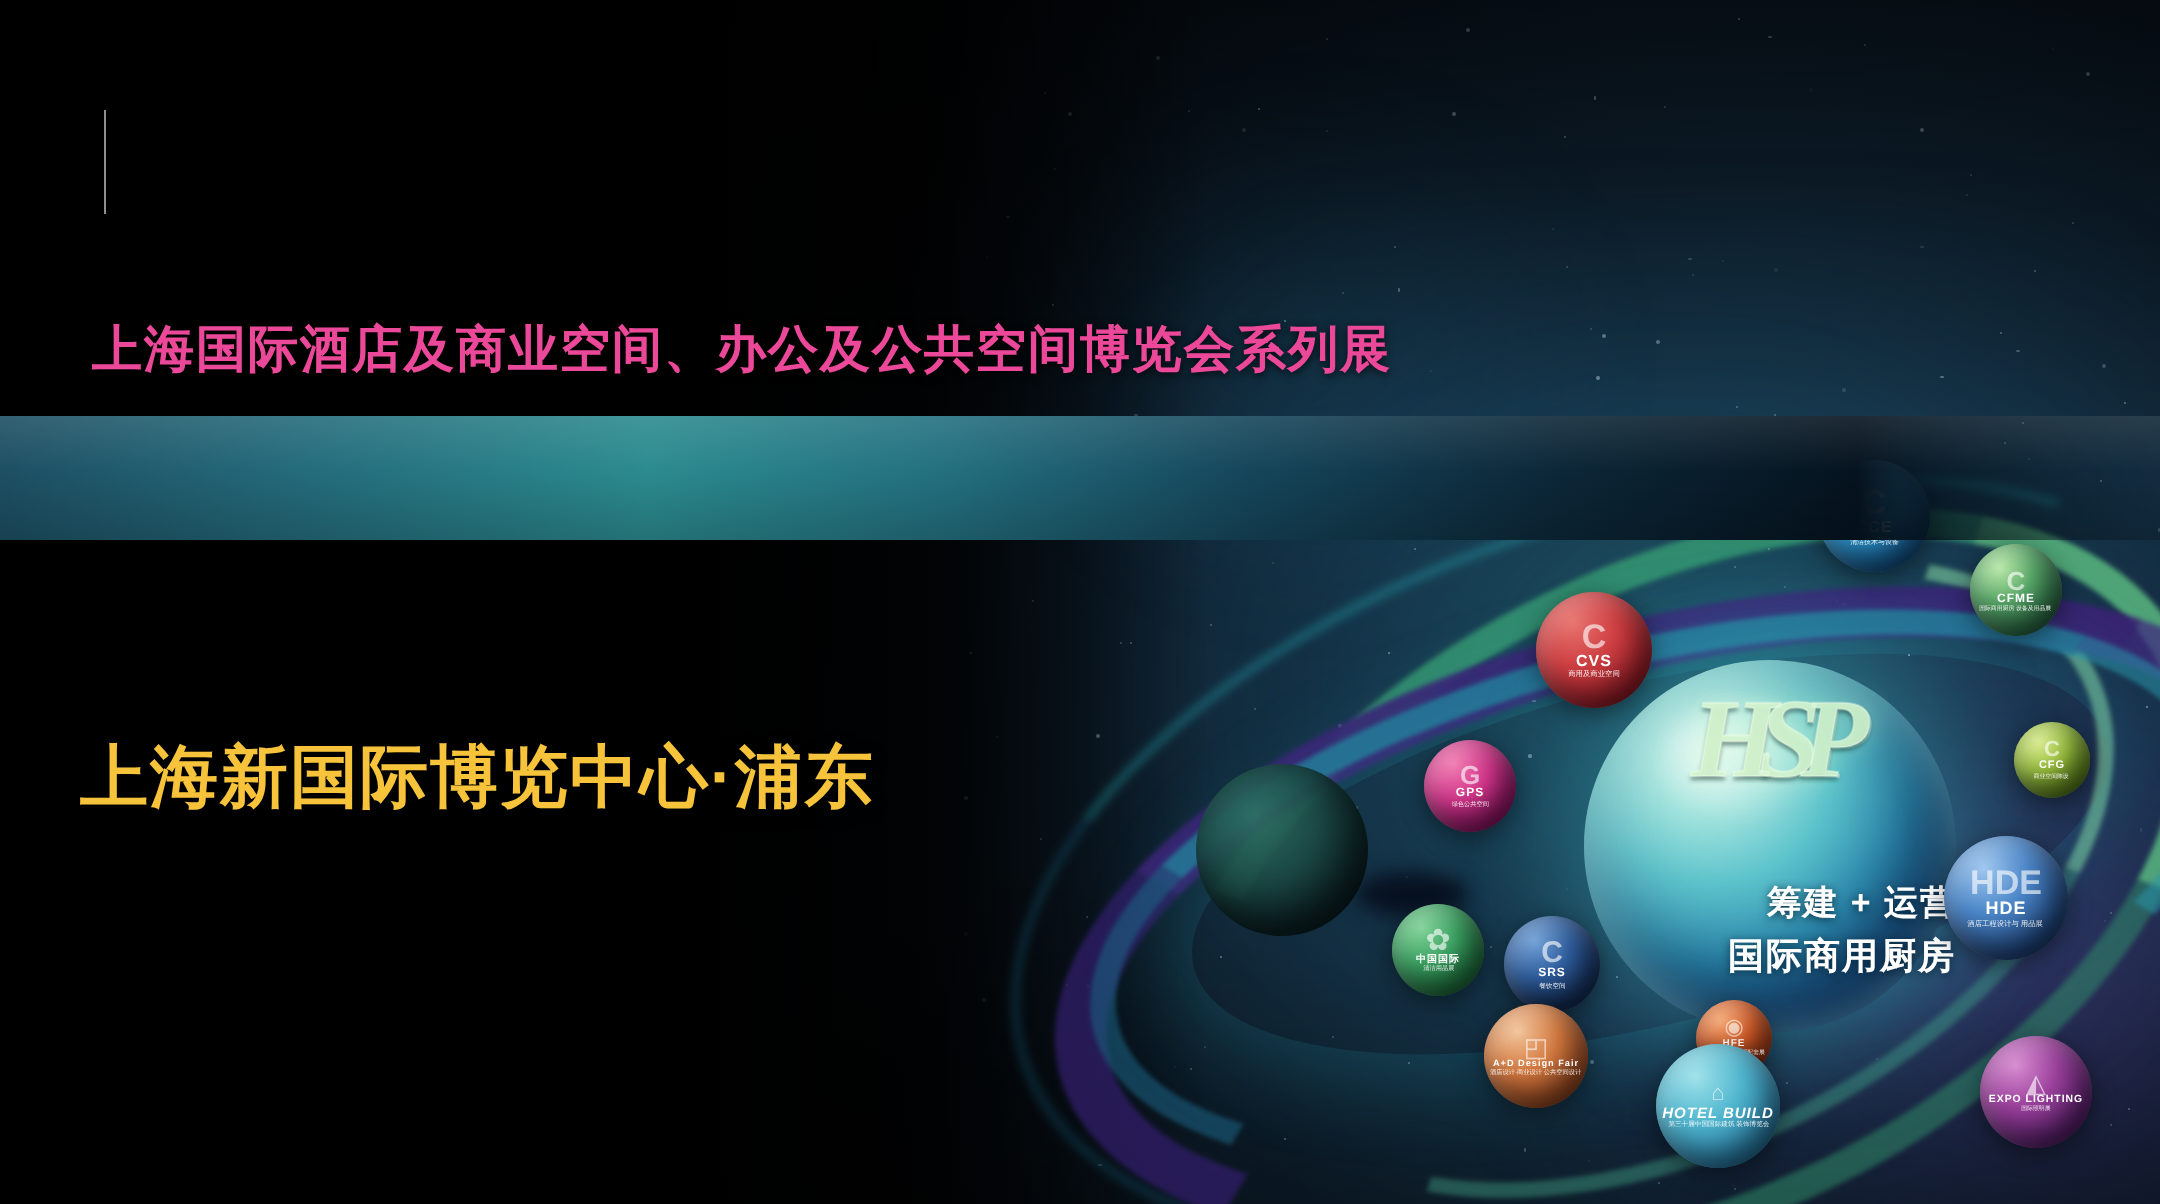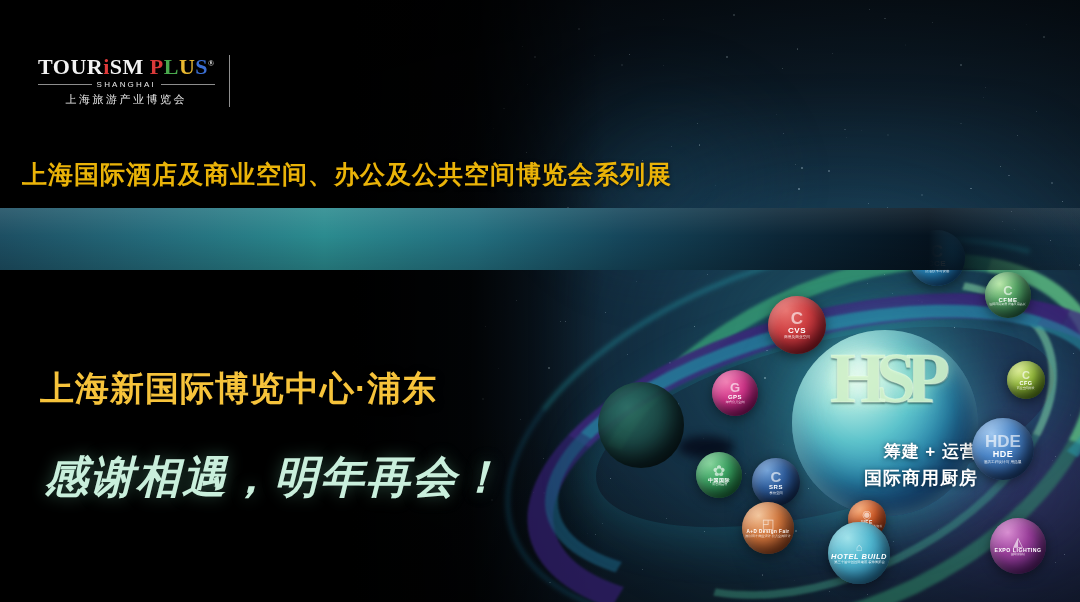--- a/index.html
+++ b/index.html
@@ -121,22 +121,22 @@
     filter:blur(4px);
   }
   .sphere-rim{
     position:absolute;inset:0;border-radius:50%;
     box-shadow:inset 0 0 20px 2px rgba(160,255,240,.28);
   }
   .monogram{
     position:absolute;left:0;right:0;top:12px;
     text-align:center;
     font-family:"Liberation Serif","DejaVu Serif",serif;
-    font-weight:700;
-    font-size:72px;line-height:1;
+    font-style:italic;font-weight:700;
+    font-size:56px;line-height:1;
     letter-spacing:-10px;
     color:rgba(214,245,206,.95);
     text-shadow:
       0 2px 2px rgba(10,50,40,.55),
       0 0 14px rgba(190,250,200,.55),
       1px 1px 0 rgba(255,255,255,.45);
     -webkit-text-stroke:1px rgba(240,255,235,.42);
     opacity:.92;
     pointer-events:none;
   }
@@ -285,22 +285,22 @@
     border-radius:50%;
     border:8px solid transparent;
     border-top-color:#2f7d9e;
     border-right-color:#3fb7c9;
     border-bottom-color:#1d6a8c;
     transform:rotate(32deg);
     z-index:1;opacity:.95;
   }
 
   .series-line{
-    position:absolute;left:22px;top:158px;z-index:20;
-    color:#eab308;font-weight:700;font-size:25px;letter-spacing:1px;
+    position:absolute;left:46px;top:158px;z-index:20;
+    color:#ec4899;font-weight:700;font-size:25px;letter-spacing:1px;
     text-shadow:0 1px 4px rgba(0,0,0,.8);white-space:nowrap;
   }
 
   .title-band{
     position:absolute;left:0;top:208px;width:100%;height:62px;z-index:15;
     background:linear-gradient(90deg,
       #1d4f63 0%, #246b7b 14%, #2b8b8f 30%, #236f7f 44%,
       #15455a 58%, #0c2738 72%, #05131f 86%, rgba(3,8,14,0) 100%);
   }
   .title-band::after{
@@ -588,36 +588,25 @@
 
   <div class="badge b-cfme">
     <div class="b-mark">C</div>
     <div class="b-code">CFME</div>
     <div class="b-sub">国际商用厨房
 设备及用品展</div>
   </div>
 
   <div class="logos">
 
-    <div class="tp-logo">
-      <div class="tp-word"><span class="tp-w1">TOUR</span><span class="tp-i">i</span><span class="tp-w2">SM</span>&nbsp;<span class="tp-p">P</span><span class="tp-l">L</span><span class="tp-u">U</span><span class="tp-s">S</span><span class="tp-reg">®</span>
-      </div>
-      <div class="tp-sh-row">
-        <span class="tp-sh-rule"></span>
-        <span class="tp-sh-txt">SHANGHAI</span>
-        <span class="tp-sh-rule"></span>
-      </div>
-      <div class="tp-cn">上海旅游产业博览会</div>
-    </div>
 
     <div class="logo-div"></div>
 
 
   </div>
 
   <div class="series-line">上海国际酒店及商业空间、办公及公共空间博览会系列展</div>
 
   <div class="title-band"></div>
 
   <div class="venue-line">上海新国际博览中心·浦东</div>
-  <div class="slogan">感谢相遇，明年再会！</div>
 
 </div>
 
 </body></html>

